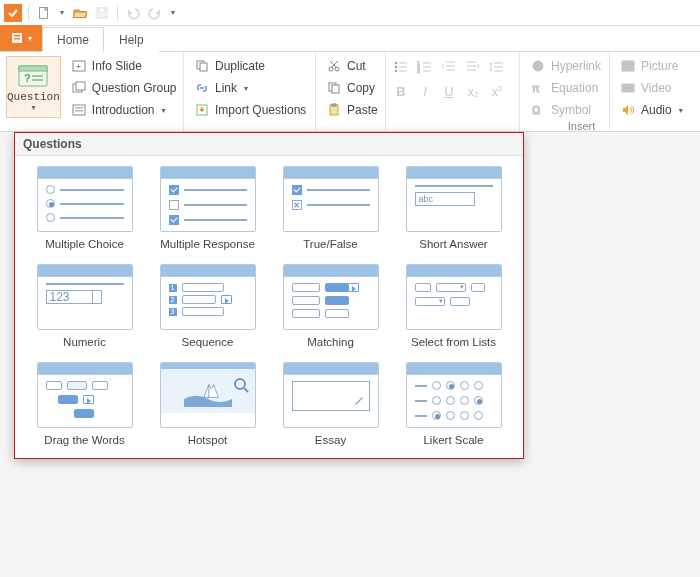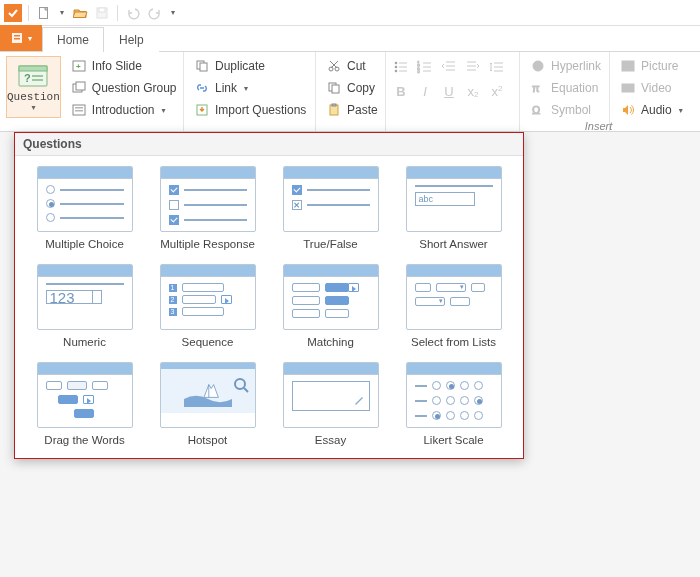--- a/index.html
+++ b/index.html
@@ -60,21 +60,21 @@
   
   .radio { width:9px; height:9px; border:1.5px solid #8faccb; border-radius:50%; display:inline-block; }
   .radio.filled::after { content:""; display:block; width:5px; height:5px; background:#6f97c2; border-radius:50%; margin:2px;}
   .sline { height:2px; background:#8faccb; flex:1; }
   .row { display:flex; align-items:center; gap:5px; }
   .cbox { width:10px; height:10px; border:1.5px solid #8faccb; background:#fff; display:inline-flex; align-items:center; justify-content:center;}
   .cbox.chk { background:#6f9fd8; border-color:#6f9fd8; }
   .cbox.chk::after { content:""; width:5px; height:3px; border-left:1.5px solid #fff; border-bottom:1.5px solid #fff; transform:rotate(-45deg); margin-top:-2px;}
   .xbox { width:10px; height:10px; border:1.5px solid #8faccb; display:inline-flex; align-items:center; justify-content:center; color:#6f97c2; font-size:8px; font-weight:bold;}
   .field { height:14px; border:1.5px solid #8faccb; width:60px; display:flex; align-items:center; padding:0 3px; font-size:9px; color:#6f97c2;}
-  .numfield { height:14px; border:1.5px solid #8faccb; width:56px; display:flex; align-items:center; padding:0 3px; font-size:15px; color:#6f97c2; position:relative;}
+  .numfield { height:14px; border:1.5px solid #8faccb; width:56px; display:flex; align-items:center; padding:0 3px; font-size:12px; color:#6f97c2; position:relative;}
   .numfield::after { content:""; position:absolute; right:0; top:0; bottom:0; width:8px; border-left:1.5px solid #8faccb; background:linear-gradient(#fff 50%, #fff 50%);}
   .chip { height:9px; border:1.5px solid #8faccb; border-radius:2px; }
   .chip.f { background:#6f9fd8; border-color:#6f9fd8;}
   .cursor-ic { width:11px; height:9px; border:1.2px solid #6f9fd8; border-radius:1px; background:#fff; position:relative;}
   .cursor-ic::after { content:""; position:absolute; left:3px; top:2px; width:0; height:0; border-left:4px solid #6f9fd8; border-top:3px solid transparent; border-bottom:3px solid transparent;}
   .numb { width:8px; height:8px; background:#6f9fd8; color:#fff; font-size:7px; display:flex; align-items:center; justify-content:center;}
 
   .docarea { position:absolute; top:132px; left:0; right:0; bottom:0; background:#f5f5f5;}
   .fake-section { position:absolute; left:50%; transform:translateX(-50%); width:300px; height:22px; background:#efefef; border:1px solid #ddd;}
 </style>
@@ -351,21 +351,21 @@
         <div class="smallbtn disabled">
           <span class="sicon">
               <svg width="14" height="14" viewBox="0 0 14 14">
                 <text x="1" y="11" font-size="11" fill="#bcbcbc">Ω</text>
               </svg>
             </span>
           <span>Symbol</span>
         </div>
       </div>
     </div>
-    <div class="glabel" style="position:relative; left:34px;font-style:italic;">Insert</div>
+    <div class="glabel" style="position:relative; left:17px;">Insert</div>
   </div>
 
   <div class="rgroup" style="width:80px; border-right:none;">
     <div class="rows">
       <div class="smallcol">
         <div class="smallbtn disabled">
           <span class="sicon">
               <svg width="14" height="14" viewBox="0 0 14 14">
                 <rect x="1" y="2" width="12" height="10" fill="none" stroke="#bcbcbc"></rect>
                 <circle cx="5" cy="5" r="1" fill="#bcbcbc"></circle>

